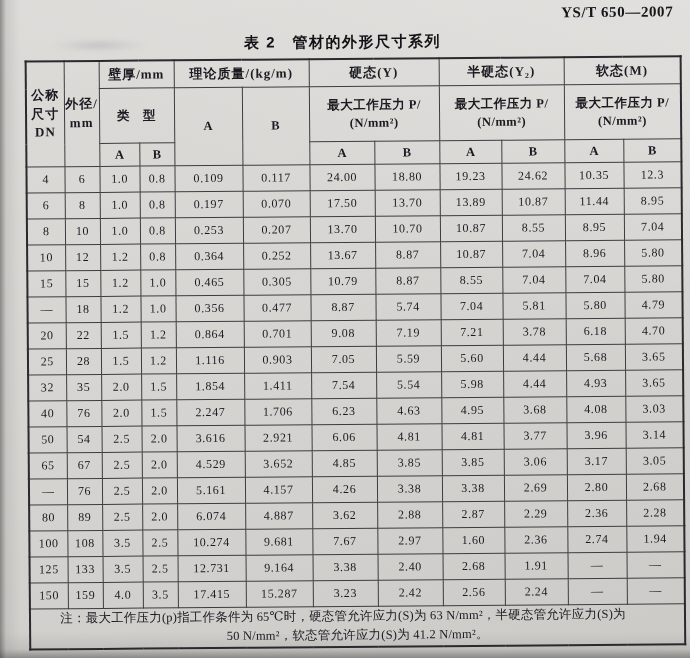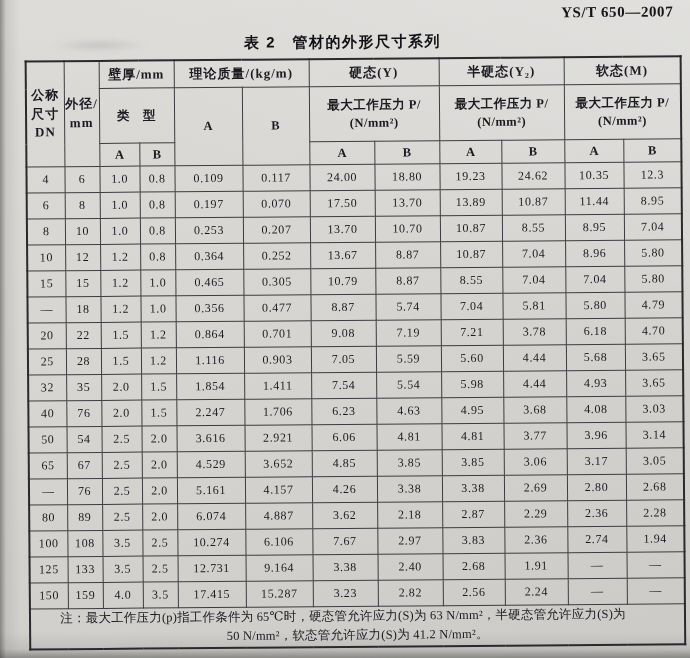--- a/index.html
+++ b/index.html
@@ -297,36 +297,36 @@
             <td>2.68</td>
           </tr>
           <tr>
             <td>80</td>
             <td>89</td>
             <td>2.5</td>
             <td>2.0</td>
             <td>6.074</td>
             <td>4.887</td>
             <td>3.62</td>
-            <td>2.18</td>
+            <td>2.88</td>
             <td>2.87</td>
             <td>2.29</td>
             <td>2.36</td>
             <td>2.28</td>
           </tr>
           <tr>
             <td>100</td>
             <td>108</td>
             <td>3.5</td>
             <td>2.5</td>
             <td>10.274</td>
-            <td>6.106</td>
+            <td>9.681</td>
             <td>7.67</td>
             <td>2.97</td>
-            <td>3.83</td>
+            <td>1.60</td>
             <td>2.36</td>
             <td>2.74</td>
             <td>1.94</td>
           </tr>
           <tr>
             <td>125</td>
             <td>133</td>
             <td>3.5</td>
             <td>2.5</td>
             <td>12.731</td>
@@ -339,21 +339,21 @@
             <td>—</td>
           </tr>
           <tr>
             <td>150</td>
             <td>159</td>
             <td>4.0</td>
             <td>3.5</td>
             <td>17.415</td>
             <td>15.287</td>
             <td>3.23</td>
-            <td>2.82</td>
+            <td>2.42</td>
             <td>2.56</td>
             <td>2.24</td>
             <td>—</td>
             <td>—</td>
           </tr>
         </tbody>
       <tfoot>
         <tr>
           <td colspan="12" class="note-cell">注：最大工作压力(p)指工作条件为 65℃时，硬态管允许应力(S)为 63 N/mm²，半硬态管允许应力(S)为
 50 N/mm²，软态管允许应力(S)为 41.2 N/mm²。</td>

